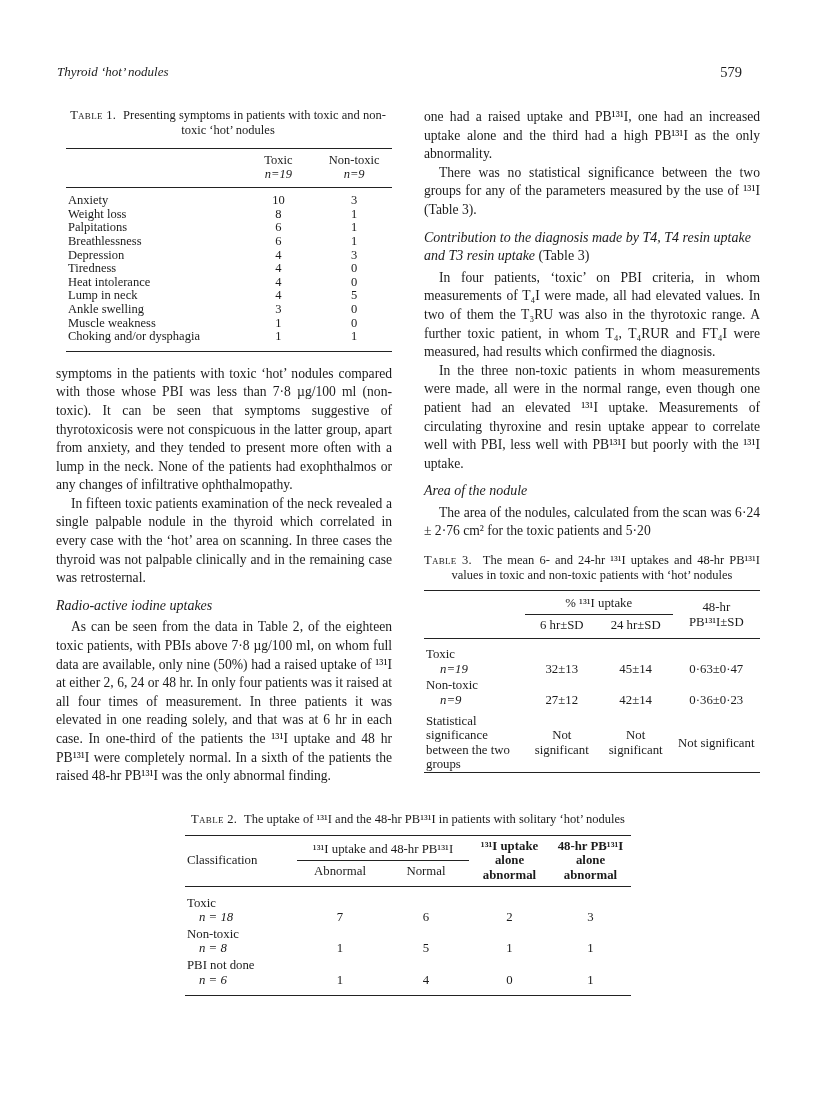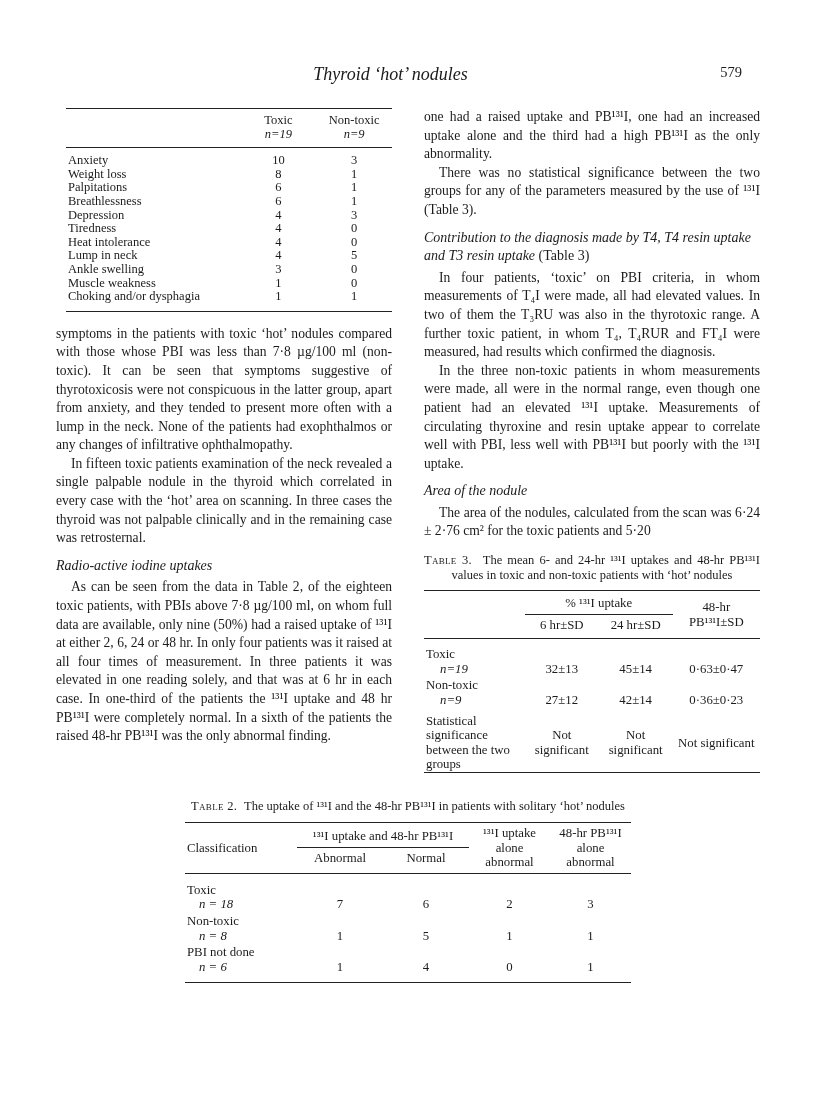--- a/index.html
+++ b/index.html
@@ -13,21 +13,21 @@
   .page {
     position: relative;
     width: 816px; height: 1094px;
     padding: 64px 56px 0 56px;
     overflow: hidden;
   }
   
   .running-head { position: relative; height: 20px; margin-bottom: 24px; }
   .running-title {
     position: absolute; left: 1px; right: 36px;
-    text-align: center; font-style: italic; font-size: 18px;
+    font-style: italic; font-size: 13px;
   }
   .page-number { position: absolute; right: 18px; top: 0; font-size: 14.5px; }
 
   
   .columns { display: flex; gap: 32px; }
   .col { width: 336px; }
 
   p {
     margin: 0;
     font-size: 13.6px;
@@ -96,21 +96,21 @@
   .t2 {
     width: 446px; margin: 0 auto;
     border-collapse: collapse;
     font-size: 12.8px; line-height: 14.6px;
     border-top: 1.5px solid #222; border-bottom: 1.5px solid #222;
   }
   .t2 th { font-weight: normal; text-align: center; padding: 2px 4px; }
   .t2 .cls { text-align: left; vertical-align: middle; border-bottom: 1.5px solid #222; width: 112px; padding-left: 2px; }
   .t2 .grp { border-bottom: 1px solid #222; padding: 5px 4px 3px 4px; }
   .t2 .subcol { border-bottom: 1.5px solid #222; padding: 2px 4px 6px 4px; width: 86px; }
-  .t2 .alonehead { vertical-align: middle; border-bottom: 1.5px solid #222; width: 81px; padding: 3px 4px; }
+  .t2 .alonehead { vertical-align: middle; border-bottom: 1.5px solid #222; width: 81px; padding: 3px 4px; font-weight: bold; }
   .t2 td { text-align: center; vertical-align: bottom; padding: 1px 4px; }
   .t2 td.lbl { text-align: left; padding-left: 2px; }
   .t2 .sub { display: block; font-style: italic; padding-left: 12px; }
   .t2 tr.first td { padding-top: 9px; }
   .t2 tbody tr:last-child td { padding-bottom: 8px; }
 </style>
 </head>
 <body>
 
 <div class="page">
@@ -118,20 +118,23 @@
   <div class="running-head">
     <div class="running-title">Thyroid ‘hot’ nodules</div>
     <div class="page-number">579</div>
   </div>
 
   <div class="columns">
 
     <div class="col">
 
       <div class="t1-block">
+        <div class="caption t1-caption">
+          <span class="cap-label">Table 1.</span><span>Presenting symptoms in patients with toxic and non-toxic ‘hot’ nodules</span>
+        </div>
         <table class="t1">
           <thead>
             <tr>
               <th class="sym"></th>
               <th class="num">
                 <span>Toxic</span>
                 <span class="nline">n=19</span>
               </th>
               <th class="num">
                 <span>Non-toxic</span>

